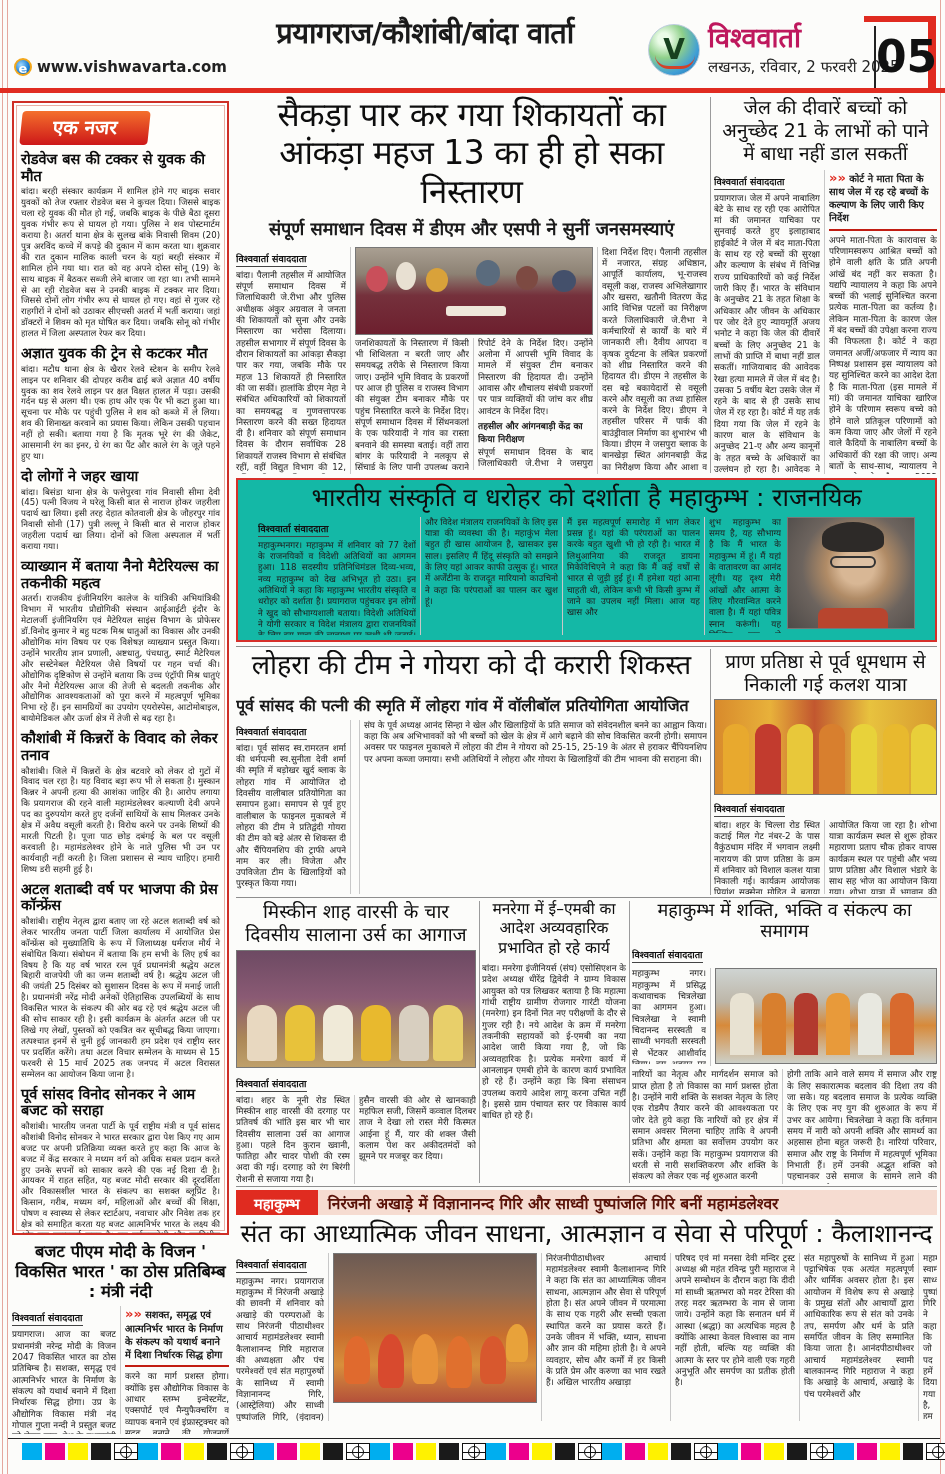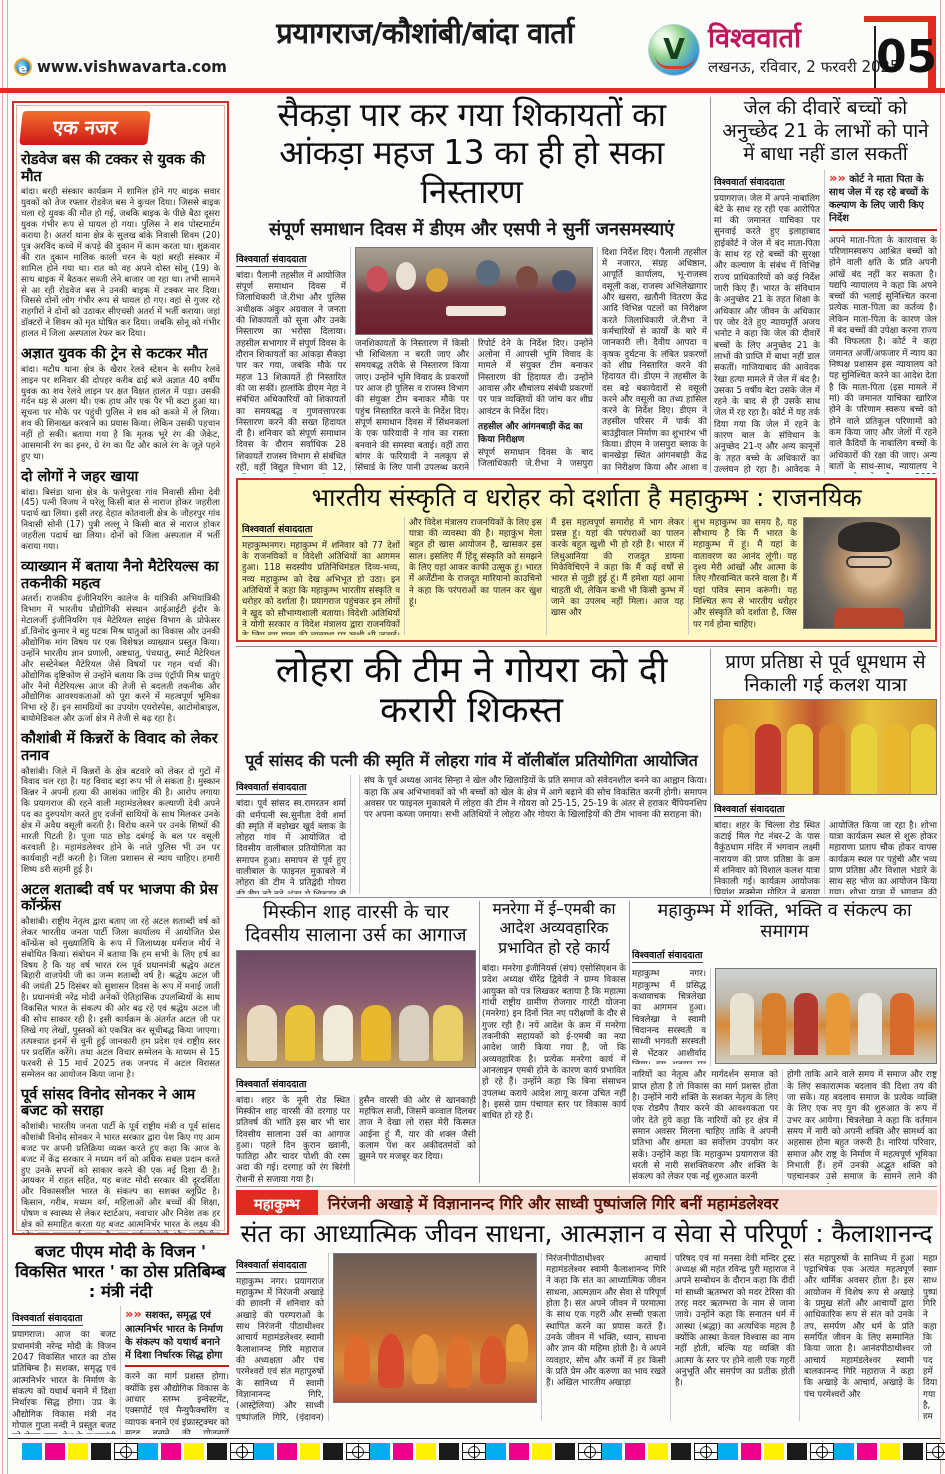--- a/index.html
+++ b/index.html
@@ -59,31 +59,31 @@
   .complaints .body { margin-top:7px; height:228px; }
   .ph-meeting { width:100%; height:88px; background:linear-gradient(180deg,#a99f92 0%,#8d8274 30%,#75313c 55%,#6d1f2e 100%); }
   .ph-meeting i { position:absolute; border-radius:50%; }
 
   
   .jail { position:absolute; left:714px; top:96px; width:223px; height:378px; overflow:hidden; }
   .jail .hl { font-size:19px; line-height:1.22; }
   .jail .body { margin-top:4px; height:316px; }
 
   
-  .diplomats { position:absolute; left:236px; top:478px; width:701px; height:164px; border:2.5px solid #d6302a; padding:4px 4px; overflow:hidden; background:#fef9c3; }
+  .diplomats { position:absolute; left:236px; top:478px; width:701px; height:164px; border:2.5px solid #d6302a; padding:4px 20px; overflow:hidden; background:#14b8a6; }
   .diplomats .hl { font-size:25px; line-height:1.15; margin-bottom:4px; }
   .ph-face { width:128px; height:112px; background:radial-gradient(circle at 55% 45%, #d8b795 18%, #b08b66 34%, #6d645e 60%, #4e4a48); }
   .ph-face i.hair { position:absolute; left:34px; top:4px; width:62px; height:30px; border-radius:50% 50% 30% 30%; background:#2d2a28; }
   .ph-face i.glass { position:absolute; left:42px; top:38px; width:46px; height:12px; border:2px solid #333; border-radius:6px; background:rgba(255,255,255,.15); }
   .ph-face i.collar { position:absolute; left:30px; bottom:0; width:70px; height:20px; background:#b8452e; border-radius:8px 8px 0 0; }
 
   
   .volley { position:absolute; left:236px; top:650px; width:471px; height:244px; overflow:hidden; }
-  .volley .hl { font-size:36px; line-height:1.1; }
-  .volley .sub { font-size:16px; font-weight:bold; text-align:center; margin:20px 0 4px; }
+  .volley .hl { font-size:27px; line-height:1.1; }
+  .volley .sub { font-size:16px; font-weight:bold; margin:14px 0 4px; }
   .ph-team { width:100%; height:138px; background:linear-gradient(180deg,#7e8a62 0%,#5d6b45 35%,#8a9168 60%,#9aa077 100%); }
   .ph-team i { position:absolute; border-radius:40% 40% 20% 20%; }
 
   
   .kalash { position:absolute; left:714px; top:650px; width:223px; height:244px; overflow:hidden; }
   .kalash .hl { font-size:19px; line-height:1.2; }
   .ph-yatra { width:100%; height:96px; margin-top:3px; background:linear-gradient(90deg,#d88a2c,#e8b13a 25%,#c2572f 45%,#e8c23e 70%,#d79a2f); }
   .ph-yatra i { position:absolute; bottom:0; width:26px; height:70px; border-radius:12px 12px 0 0; }
 
   

